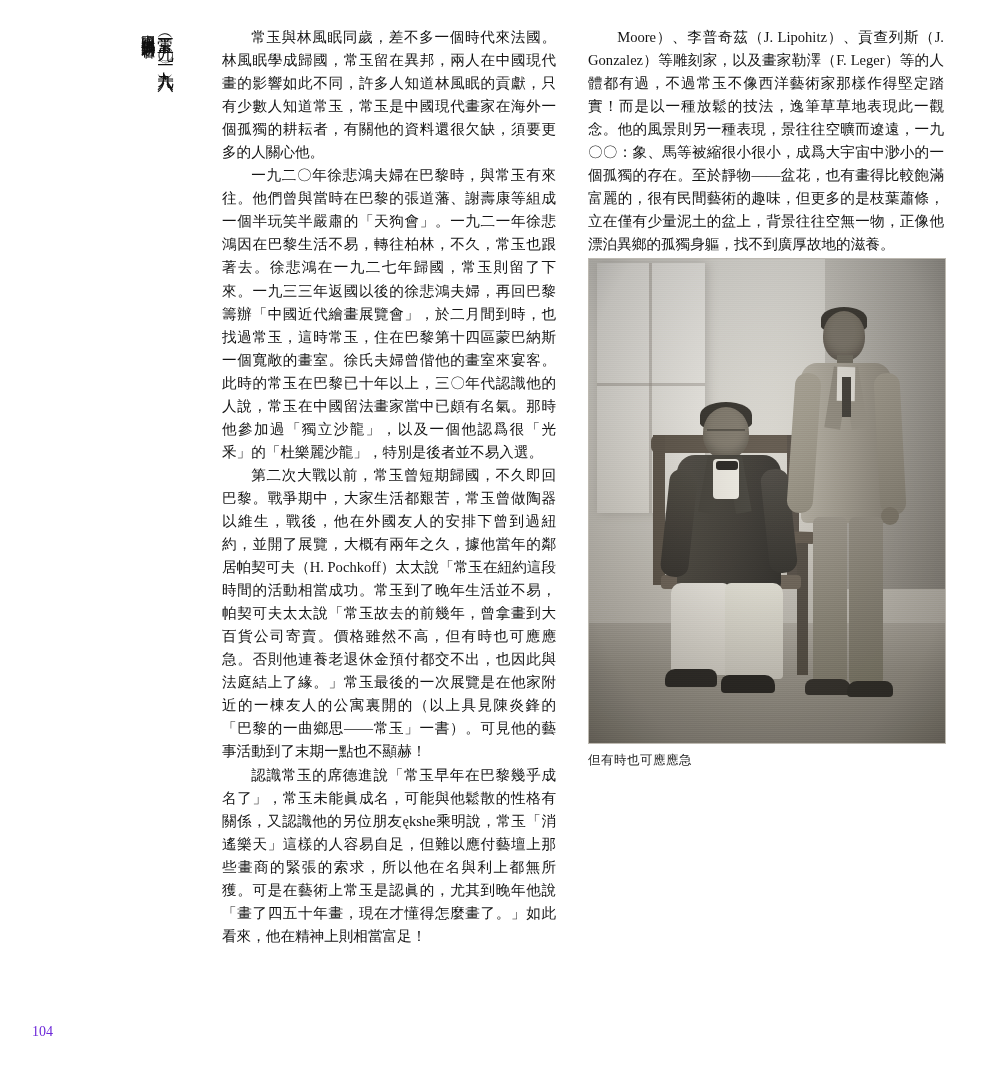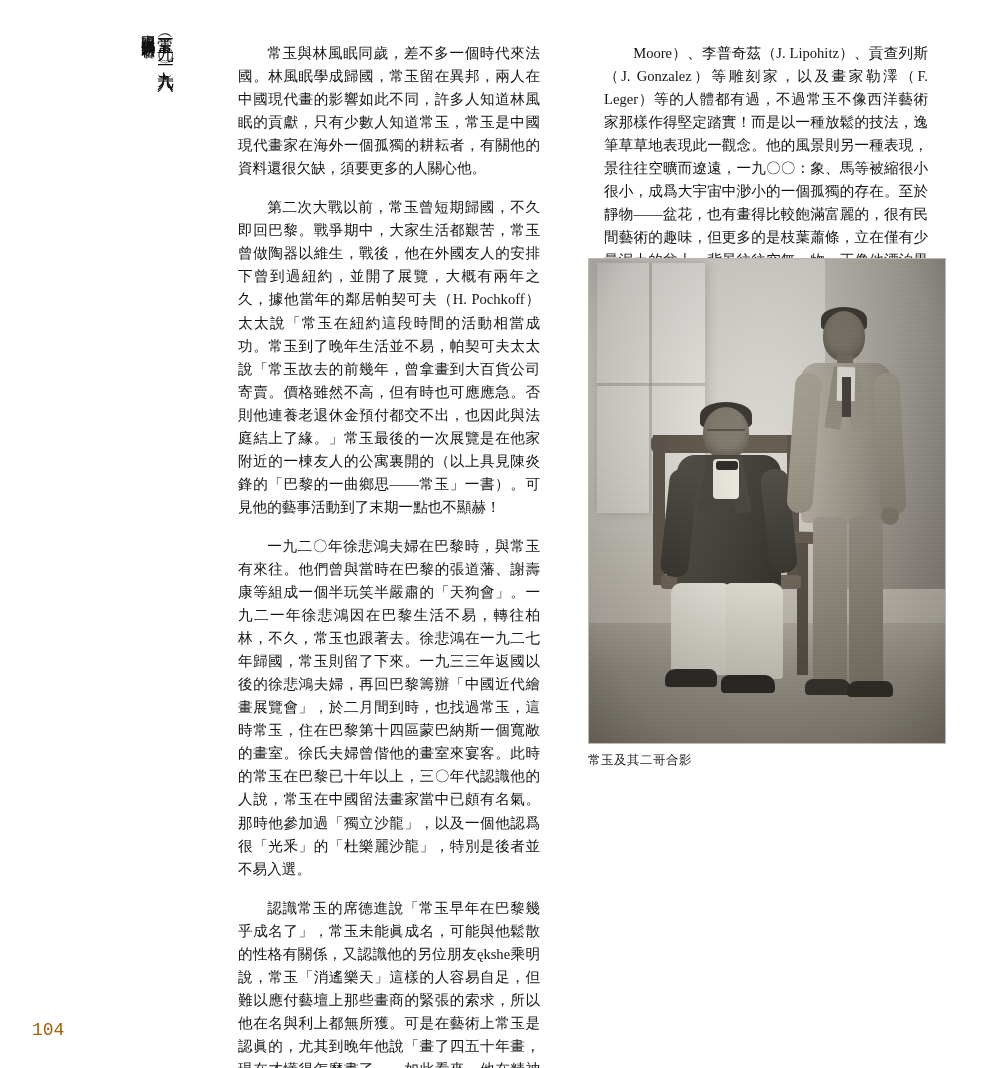--- a/index.html
+++ b/index.html
@@ -53,21 +53,21 @@
   .col {
     position: absolute;
     top: 26px;
     font-size: 14.6px;
     line-height: 1.58;
     text-align: justify;
     text-justify: inter-ideograph;
     color: #141414;
   }
   .col p {
-    margin: 16px;
+    margin: 0;
     text-indent: 2em;
   }
   .col-left {
     left: 222px;
     width: 334px;
   }
   .col-right {
     left: 588px;
     width: 356px;
   }
@@ -379,39 +379,39 @@
     margin-top: 8px;
     font-size: 12.5px;
     line-height: 1.4;
     letter-spacing: 0.5px;
     color: #1c1c1c;
   }
   .page-number {
     position: absolute;
     left: 32px;
     bottom: 28px;
-    font-size: 18px;
-    color: #a16207;
-    font-family: Liberation Mono, monospace;
+    font-size: 14px;
+    color: #6d28d9;
+    font-family: Liberation Serif, serif;
   }
 </style>
 </head>
 <body>
 
 <div class="page">
 
   <div class="vertical-title">
     <div class="vtitle-line main">常玉（一九〇〇～一九六六）</div>
     <div class="vtitle-line sub">中國現代畫孤獨的耕耘者</div>
   </div>
 
   <div class="col col-left">
     <p>常玉與林風眠同歲，差不多一個時代來法國。林風眠學成歸國，常玉留在異邦，兩人在中國現代畫的影響如此不同，許多人知道林風眠的貢獻，只有少數人知道常玉，常玉是中國現代畫家在海外一個孤獨的耕耘者，有關他的資料還很欠缺，須要更多的人關心他。</p>
+    <p>一九二〇年徐悲鴻夫婦在巴黎時，與常玉有來往。他們曾與當時在巴黎的張道藩、謝壽康等組成一個半玩笑半嚴肅的「天狗會」。一九二一年徐悲鴻因在巴黎生活不易，轉往柏林，不久，常玉也跟著去。徐悲鴻在一九二七年歸國，常玉則留了下來。一九三三年返國以後的徐悲鴻夫婦，再回巴黎籌辦「中國近代繪畫展覽會」，於二月間到時，也找過常玉，這時常玉，住在巴黎第十四區蒙巴納斯一個寬敞的畫室。徐氏夫婦曾偕他的畫室來宴客。此時的常玉在巴黎已十年以上，三〇年代認識他的人說，常玉在中國留法畫家當中已頗有名氣。那時他參加過「獨立沙龍」，以及一個他認爲很「光釆」的「杜樂麗沙龍」，特別是後者並不易入選。</p>
     <p>第二次大戰以前，常玉曾短期歸國，不久即回巴黎。戰爭期中，大家生活都艱苦，常玉曾做陶器以維生，戰後，他在外國友人的安排下曾到過紐約，並開了展覽，大概有兩年之久，據他當年的鄰居帕契可夫（H. Pochkoff）太太說「常玉在紐約這段時間的活動相當成功。常玉到了晚年生活並不易，帕契可夫太太說「常玉故去的前幾年，曾拿畫到大百貨公司寄賣。價格雖然不高，但有時也可應應急。否則他連養老退休金預付都交不出，也因此與法庭結上了緣。」常玉最後的一次展覽是在他家附近的一棟友人的公寓裏開的（以上具見陳炎鋒的「巴黎的一曲鄉思——常玉」一書）。可見他的藝事活動到了末期一點也不顯赫！</p>
-    <p>一九二〇年徐悲鴻夫婦在巴黎時，與常玉有來往。他們曾與當時在巴黎的張道藩、謝壽康等組成一個半玩笑半嚴肅的「天狗會」。一九二一年徐悲鴻因在巴黎生活不易，轉往柏林，不久，常玉也跟著去。徐悲鴻在一九二七年歸國，常玉則留了下來。一九三三年返國以後的徐悲鴻夫婦，再回巴黎籌辦「中國近代繪畫展覽會」，於二月間到時，也找過常玉，這時常玉，住在巴黎第十四區蒙巴納斯一個寬敞的畫室。徐氏夫婦曾偕他的畫室來宴客。此時的常玉在巴黎已十年以上，三〇年代認識他的人說，常玉在中國留法畫家當中已頗有名氣。那時他參加過「獨立沙龍」，以及一個他認爲很「光釆」的「杜樂麗沙龍」，特別是後者並不易入選。</p>
     <p>認識常玉的席德進說「常玉早年在巴黎幾乎成名了」，常玉未能眞成名，可能與他鬆散的性格有關係，又認識他的另位朋友ękshe乘明說，常玉「消遙樂天」這樣的人容易自足，但難以應付藝壇上那些畫商的緊張的索求，所以他在名與利上都無所獲。可是在藝術上常玉是認眞的，尤其到晚年他說「畫了四五十年畫，現在才懂得怎麼畫了。」如此看來，他在精神上則相當富足！</p>
 
   </div>
 
   <div class="col col-right">
     <p>Moore）、李普奇茲（J. Lipohitz）、貢查列斯（J. Gonzalez）等雕刻家，以及畫家勒澤（F. Leger）等的人體都有過，不過常玉不像西洋藝術家那樣作得堅定踏實！而是以一種放鬆的技法，逸筆草草地表現此一觀念。他的風景則另一種表現，景往往空曠而遼遠，一九〇〇：象、馬等被縮很小很小，成爲大宇宙中渺小的一個孤獨的存在。至於靜物——盆花，也有畫得比較飽滿富麗的，很有民間藝術的趣味，但更多的是枝葉蕭條，立在僅有少量泥土的盆上，背景往往空無一物，正像他漂泊異鄉的孤獨身軀，找不到廣厚故地的滋養。</p>
   </div>
 
   <div class="photo-block">
     <div class="photo-frame">
@@ -460,18 +460,18 @@
         <div class="fs-hand"></div>
         <div class="fs-legL"></div>
         <div class="fs-legR"></div>
         <div class="fs-shoeL"></div>
         <div class="fs-shoeR"></div>
       </div>
 
       <div class="bg-vignette"></div>
       <div class="photo-grain"></div>
     </div>
-    <div class="photo-caption">常玉及其二哥合影</div>
+    <div class="photo-caption">但有時也可應應急</div>
   </div>
 
   <div class="page-number">104</div>
 
 </div>
 
 </body></html>

